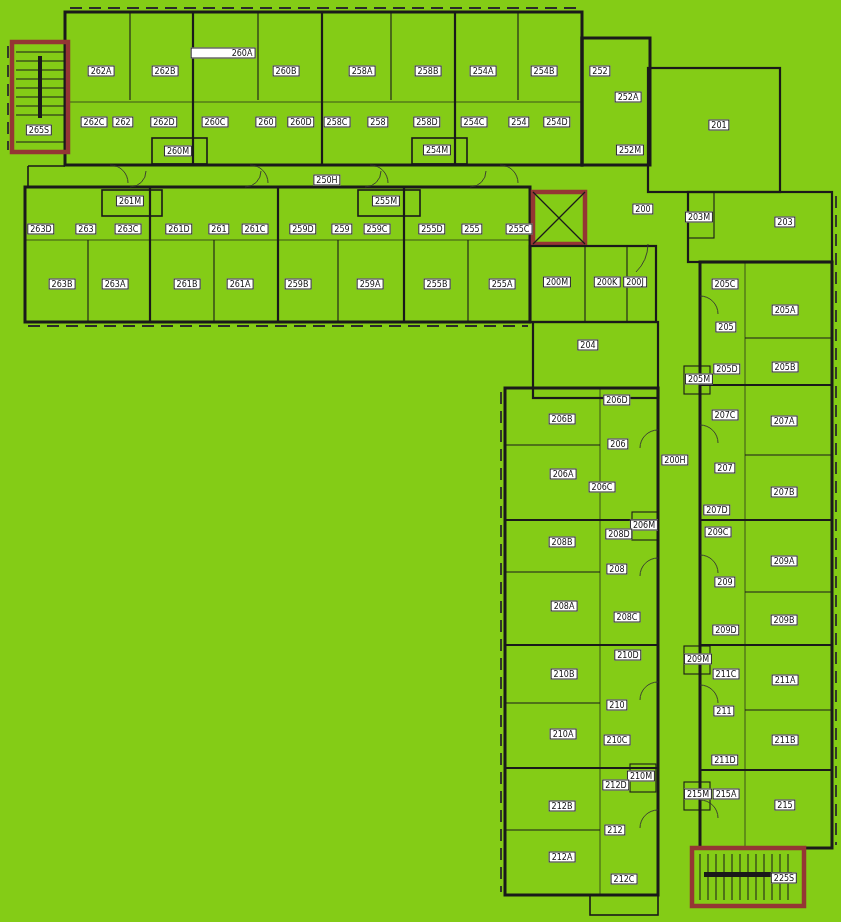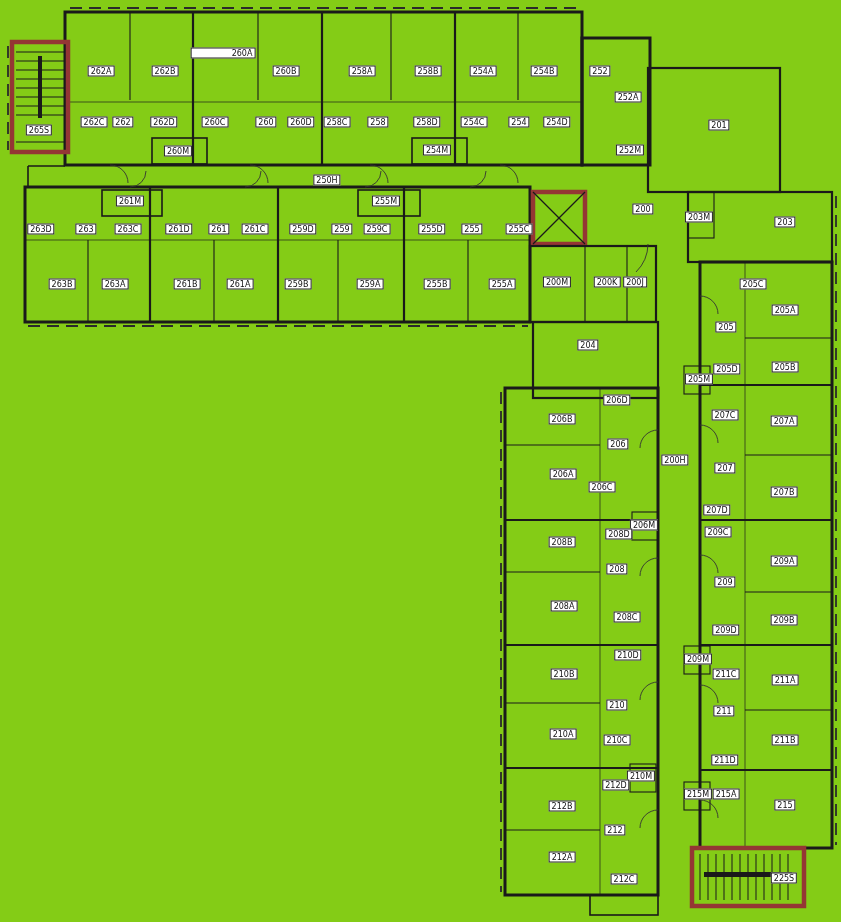--- a/index.html
+++ b/index.html
@@ -213,21 +213,21 @@
       <div class="lbl" style="left: 298px; top: 284px;">259B</div>
       <div class="lbl" style="left: 370px; top: 284px;">259A</div>
       <div class="lbl" style="left: 437px; top: 284px;">255B</div>
       <div class="lbl" style="left: 502px; top: 284px;">255A</div>
       <div class="lbl" style="left: 557px; top: 282px;">200M</div>
       <div class="lbl" style="left: 607px; top: 282px;">200K</div>
       <div class="lbl" style="left: 635px; top: 282px;">200J</div>
       <div class="lbl" style="left: 588px; top: 345px;">204</div>
       <div class="lbl" style="left: 699px; top: 217px;">203M</div>
       <div class="lbl" style="left: 785px; top: 222px;">203</div>
-      <div class="lbl" style="left: 725px; top: 284px; margin-left: 28px;">205C</div>
+      <div class="lbl" style="left: 725px; top: 284px;">205C</div>
       <div class="lbl" style="left: 785px; top: 310px;">205A</div>
       <div class="lbl" style="left: 726px; top: 327px;">205</div>
       <div class="lbl" style="left: 785px; top: 367px;">205B</div>
       <div class="lbl" style="left: 727px; top: 369px;">205D</div>
       <div class="lbl" style="left: 699px; top: 379px;">205M</div>
       <div class="lbl" style="left: 725px; top: 415px;">207C</div>
       <div class="lbl" style="left: 784px; top: 421px;">207A</div>
       <div class="lbl" style="left: 725px; top: 468px;">207</div>
       <div class="lbl" style="left: 784px; top: 492px;">207B</div>
       <div class="lbl" style="left: 717px; top: 510px;">207D</div>

